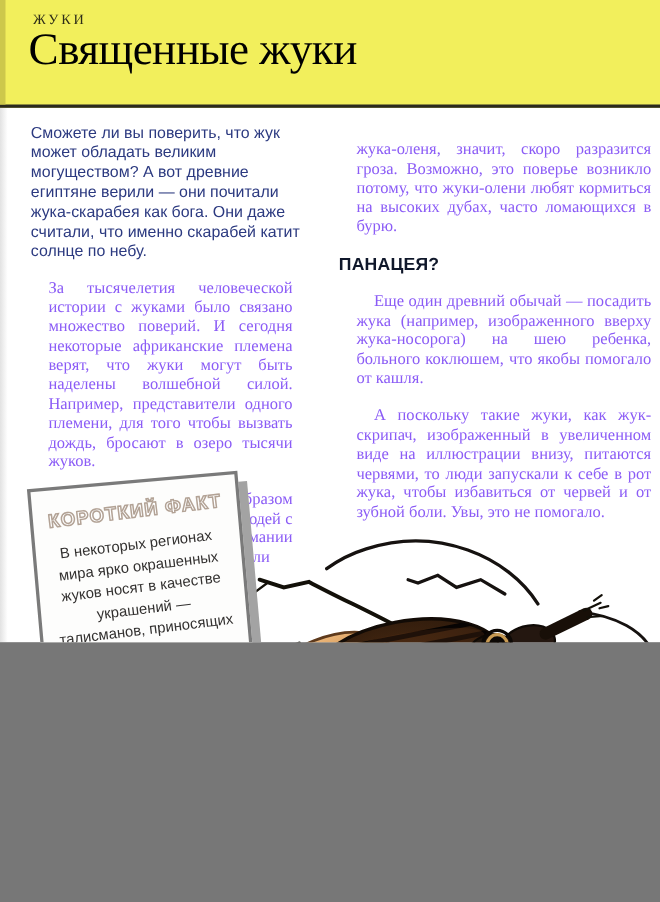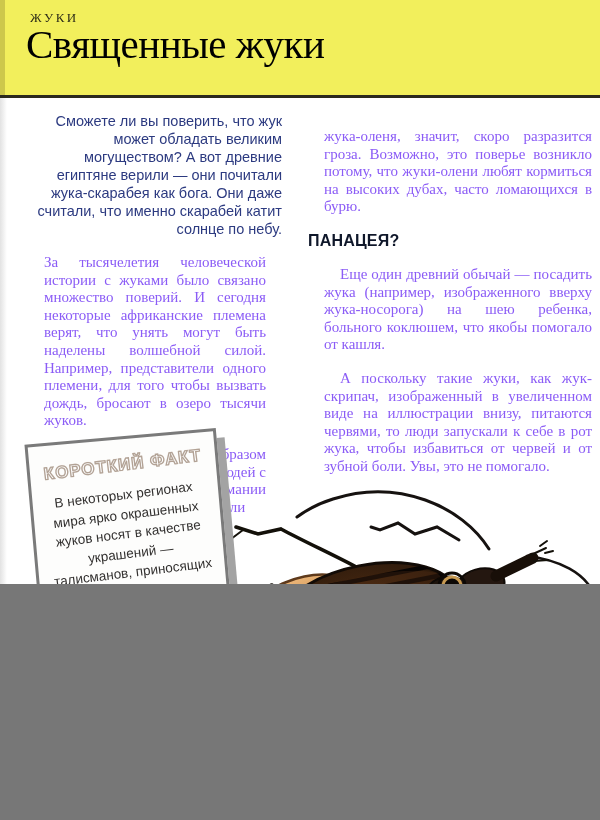--- a/index.html
+++ b/index.html
@@ -32,21 +32,21 @@
   }
   
   .columns{
     position:absolute;left:28px;top:112px;right:24px;
     display:flex;gap:26px;z-index:2;
   }
   .col-left{width:254px;flex:none;}
   .col-right{flex:1;}
   .intro{
     font-family:"Liberation Sans",sans-serif;font-size:14.5px;line-height:18px;
-    font-weight:500;color:#2c3a80;margin:0 0 13px 0;text-align:right;
+    font-weight:500;color:#2c3a80;margin:0 0 13px 0;
   }
   .body-p{
     font-family:"Liberation Serif",serif;font-size:15px;line-height:17.6px;
     color:#8b5cf6;margin:16px;text-align:justify;
   }
   .body-p.indent{text-indent:16px;}
   .subhead{
     font-family:"Liberation Sans",sans-serif;font-size:16px;font-weight:bold;
     color:#0f172a;margin:11px 0 7px 0;letter-spacing:.2px;
   }
@@ -164,21 +164,21 @@
       <circle cx="452" cy="586" r="9" fill="#0c0805" stroke="#c79a52" stroke-width="3"></circle>
       <circle cx="492" cy="603" r="4" fill="#c79a52" stroke="#5e3a1c" stroke-width="1.2"></circle>
       <path d="M496,576 L533,558" stroke="#180f08" stroke-width="11" stroke-linecap="round" fill="none"></path>
       <path d="M531,555 L546,548 M534,561 L548,560 M540,546 l7,-5 M545,553 l8,-2" stroke="#131009" stroke-width="2" stroke-linecap="round" fill="none"></path>
     </g>
   </svg>
 
   <div class="columns">
     <div class="col-left">
       <p class="intro">Сможете ли вы поверить, что жук может обладать великим могуществом? А вот древние египтяне верили — они почитали жука-скарабея как бога. Они даже считали, что именно скарабей катит солнце по небу.</p>
-      <p class="body-p">За тысячелетия человеческой истории с жуками было связано множество поверий. И сегодня некоторые африканские племена верят, что унять могут быть наделены волшебной силой. Например, представители одного племени, для того чтобы вызвать дождь, бросают в озеро тысячи жуков.</p>
+      <p class="body-p">За тысячелетия человеческой истории с жуками было связано множество поверий. И сегодня некоторые африканские племена верят, что жуки могут быть наделены волшебной силой. Например, представители одного племени, для того чтобы вызвать дождь, бросают в озеро тысячи жуков.</p>
       <p class="body-p indent">Жуки каким-то образом связаны в представлениях людей с плохой погодой. В Германии считается, что если вы увидели</p>
     </div>
     <div class="col-right">
       <p class="body-p">жука-оленя, значит, скоро разразится гроза. Возможно, это поверье возникло потому, что жуки-олени любят кормиться на высоких дубах, часто ломающихся в бурю.</p>
       <h2 class="subhead">ПАНАЦЕЯ?</h2>
       <p class="body-p indent">Еще один древний обычай — посадить жука (например, изображенного вверху жука-носорога) на шею ребенка, больного коклюшем, что якобы помогало от кашля.</p>
       <p class="body-p indent">А поскольку такие жуки, как жук-скрипач, изображенный в увеличенном виде на иллюстрации внизу, питаются червями, то люди запускали к себе в рот жука, чтобы избавиться от червей и от зубной боли. Увы, это не помогало.</p>
     </div>
   </div>
 

